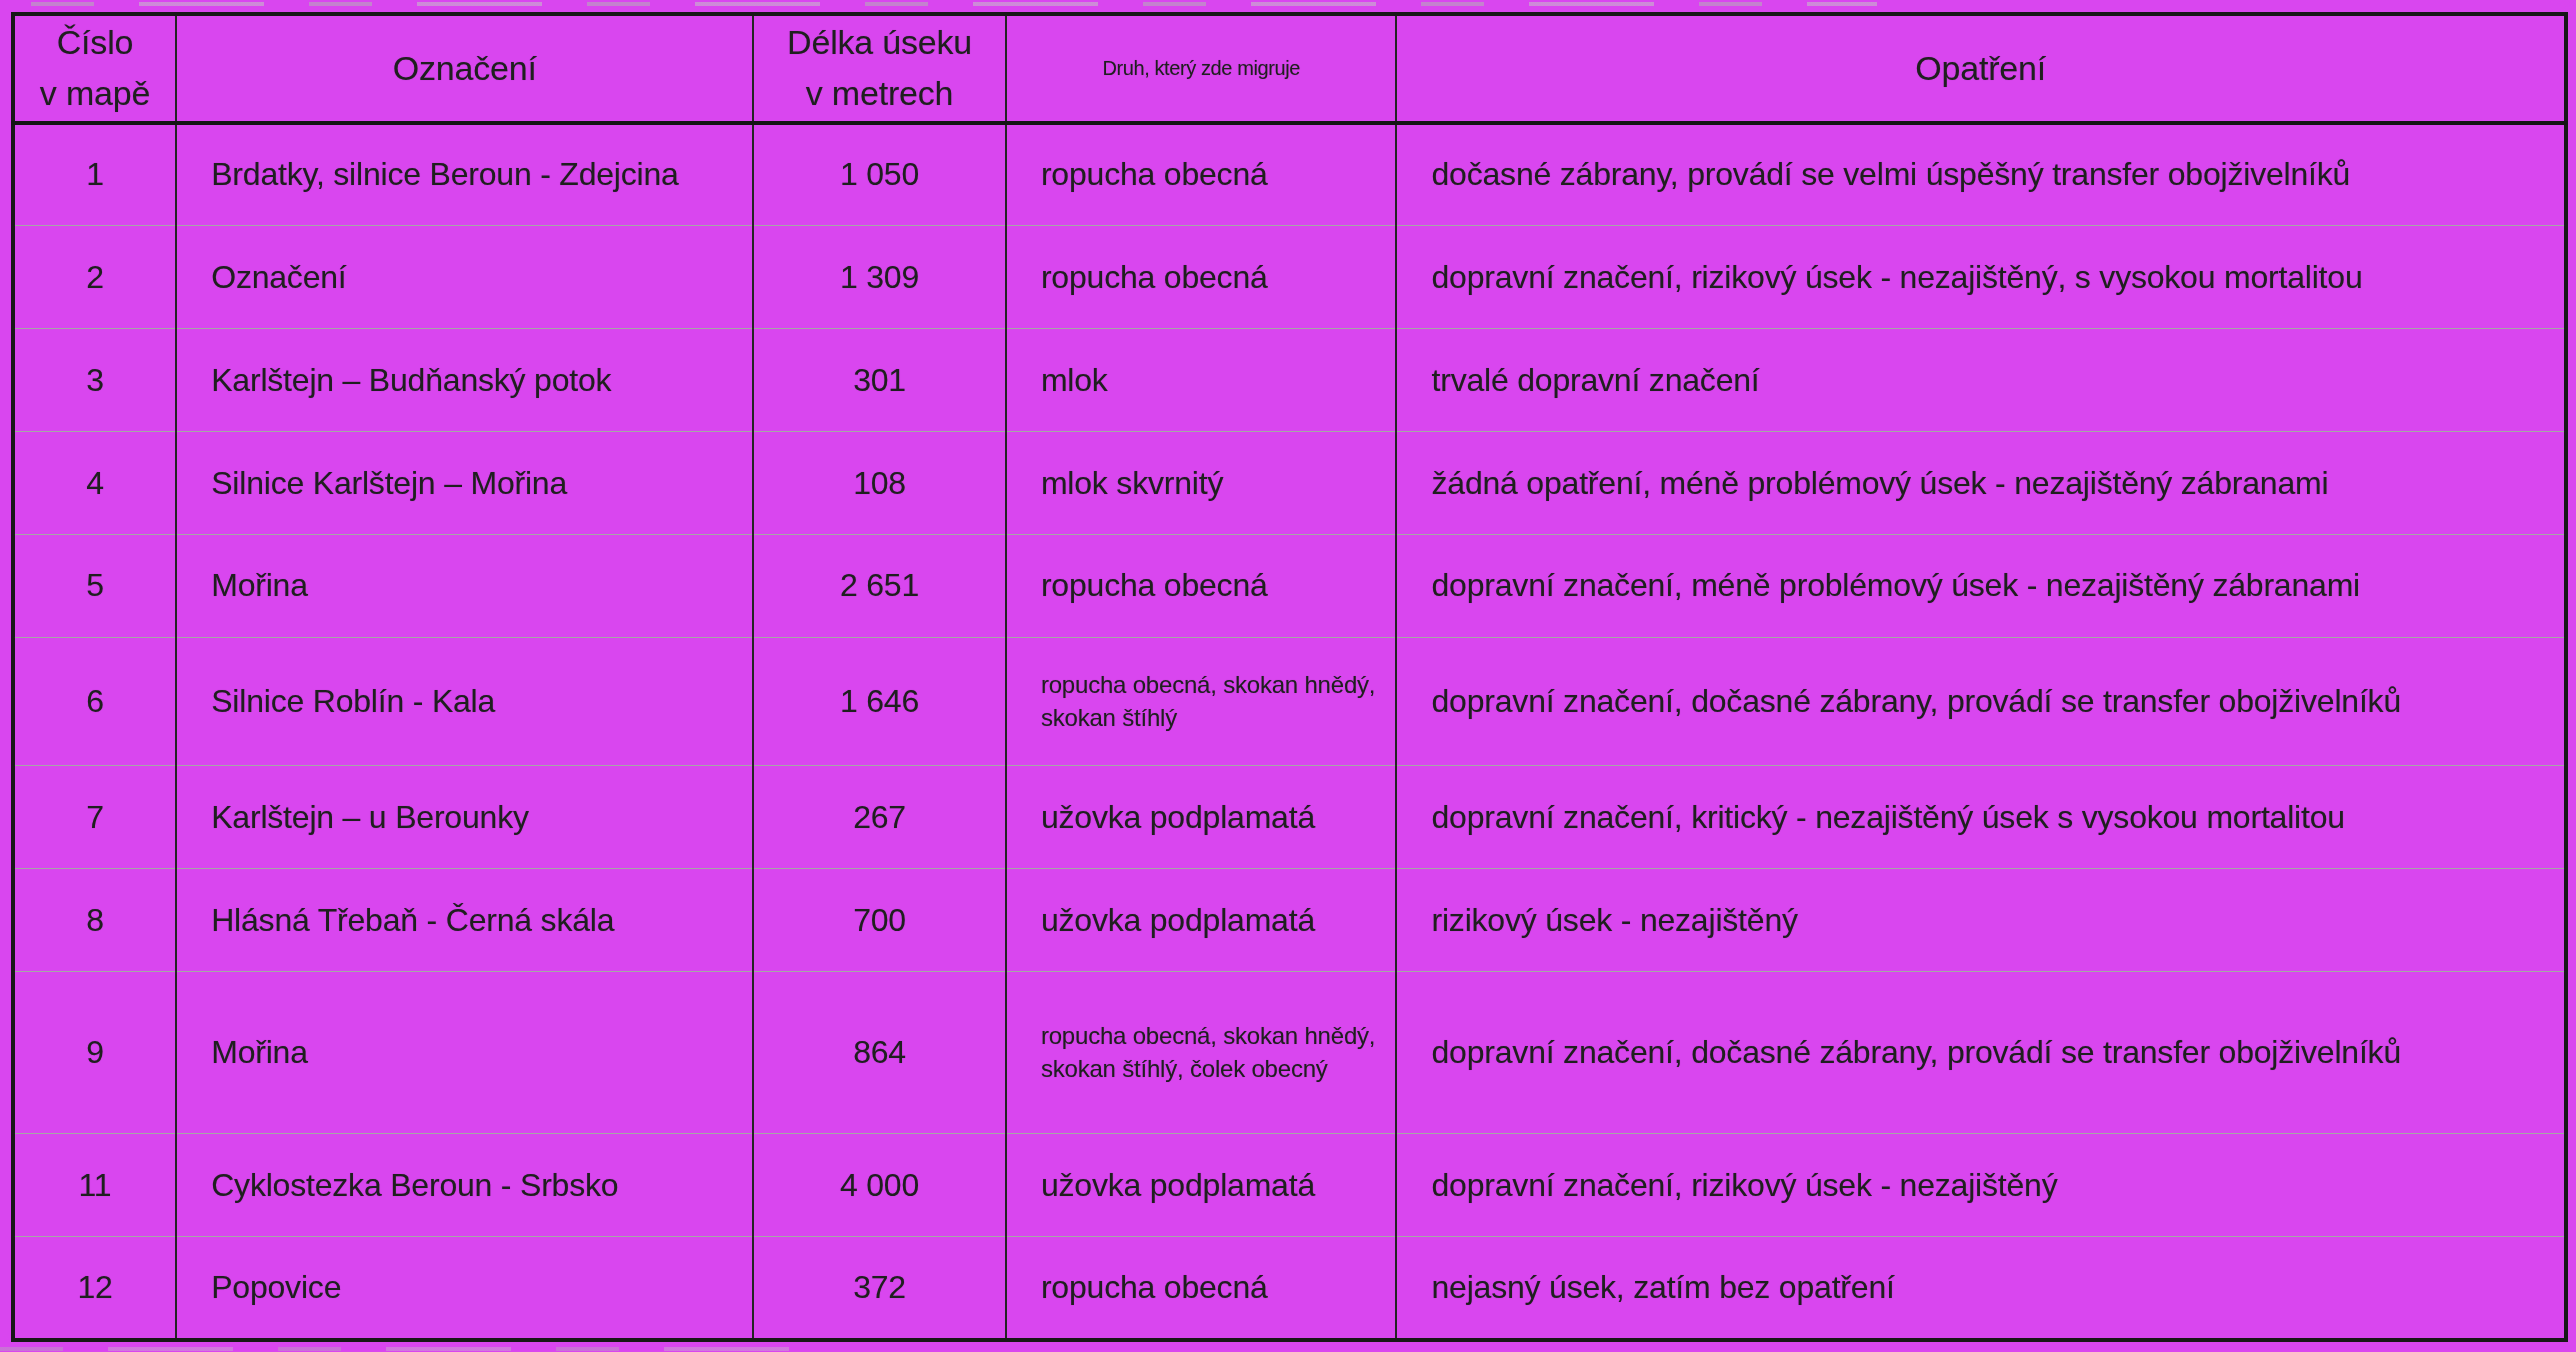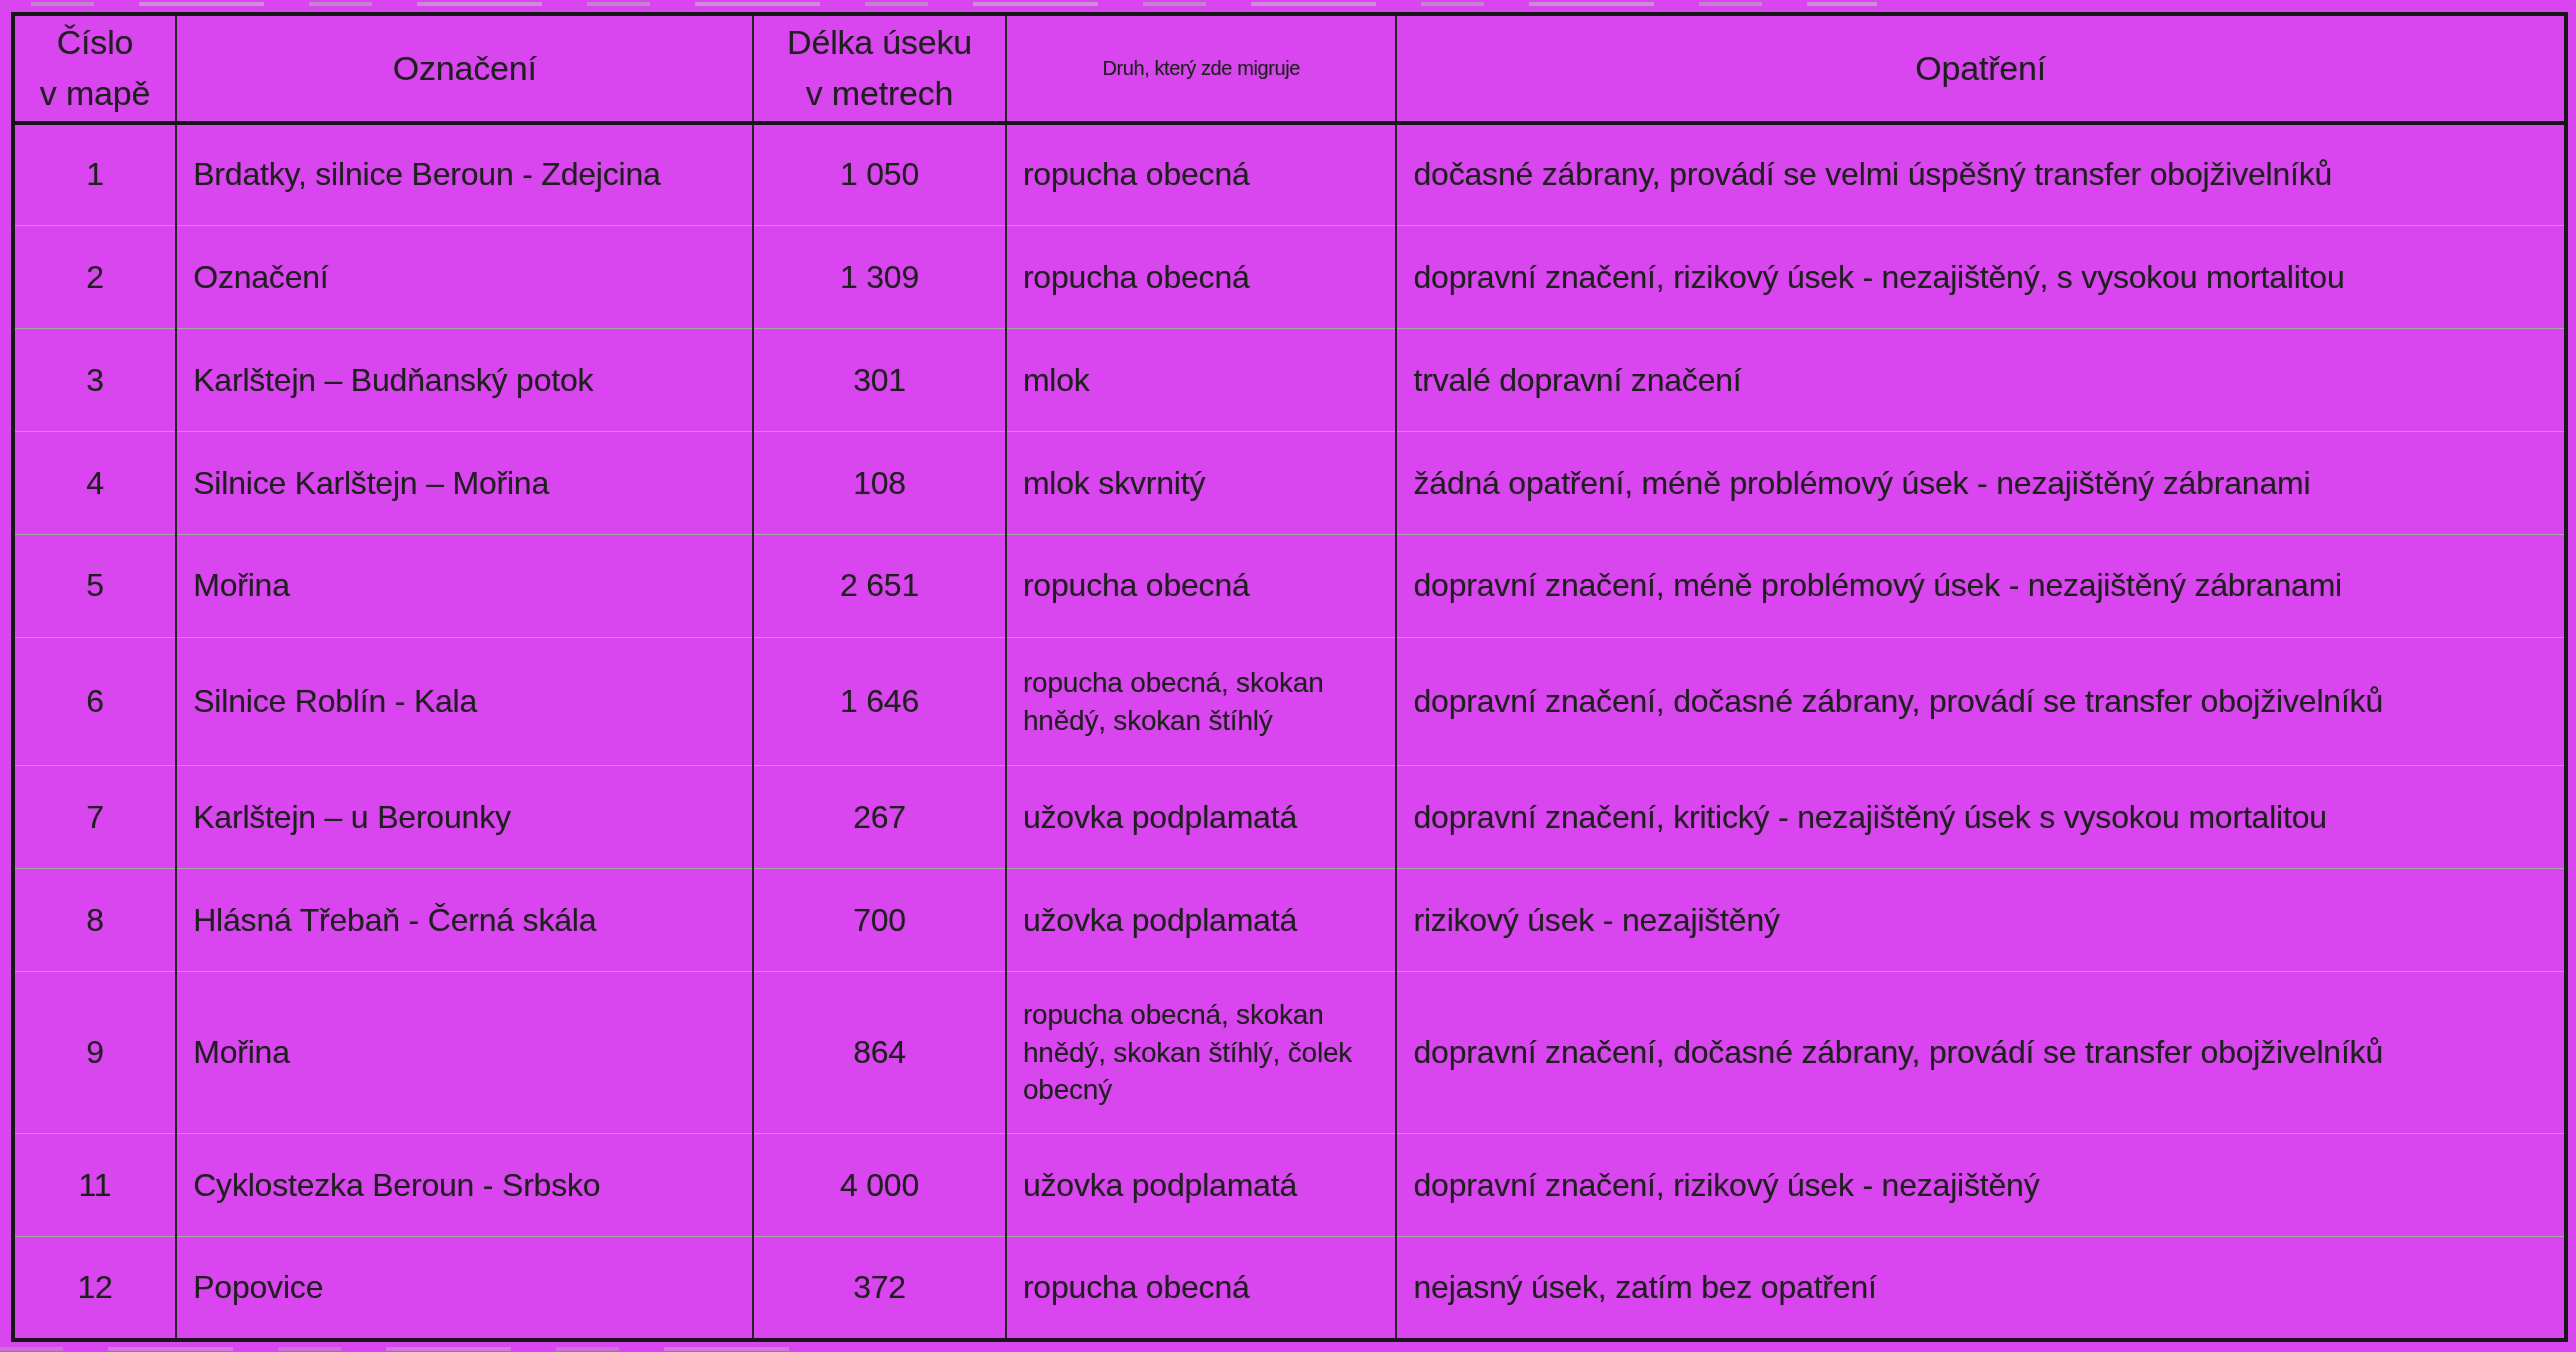--- a/index.html
+++ b/index.html
@@ -75,27 +75,27 @@
   td {
     font-size: 32px;
     letter-spacing: -0.2px;
     border-top: 1.8px solid #a6a6a6;
   }
   tbody tr:first-child td { border-top: none; }
 
   td:nth-child(1), td:nth-child(3) { text-align: center; }
   td:nth-child(2), td:nth-child(4), td:nth-child(5) {
     text-align: left;
-    padding-left: 16px;
+    padding-left: 34px;
     padding-right: 7.2px;
   }
   td:nth-child(2), td:nth-child(5) { white-space: nowrap; }
 
   td.multiline-species {
-    font-size: 28px;
+    font-size: 24px;
     line-height: 1.35;
     padding-top: 5.4px;
     padding-bottom: 5.4px;
     white-space: normal;
   }
 </style>
 </head>
 <body>
 
 <div class="page">

